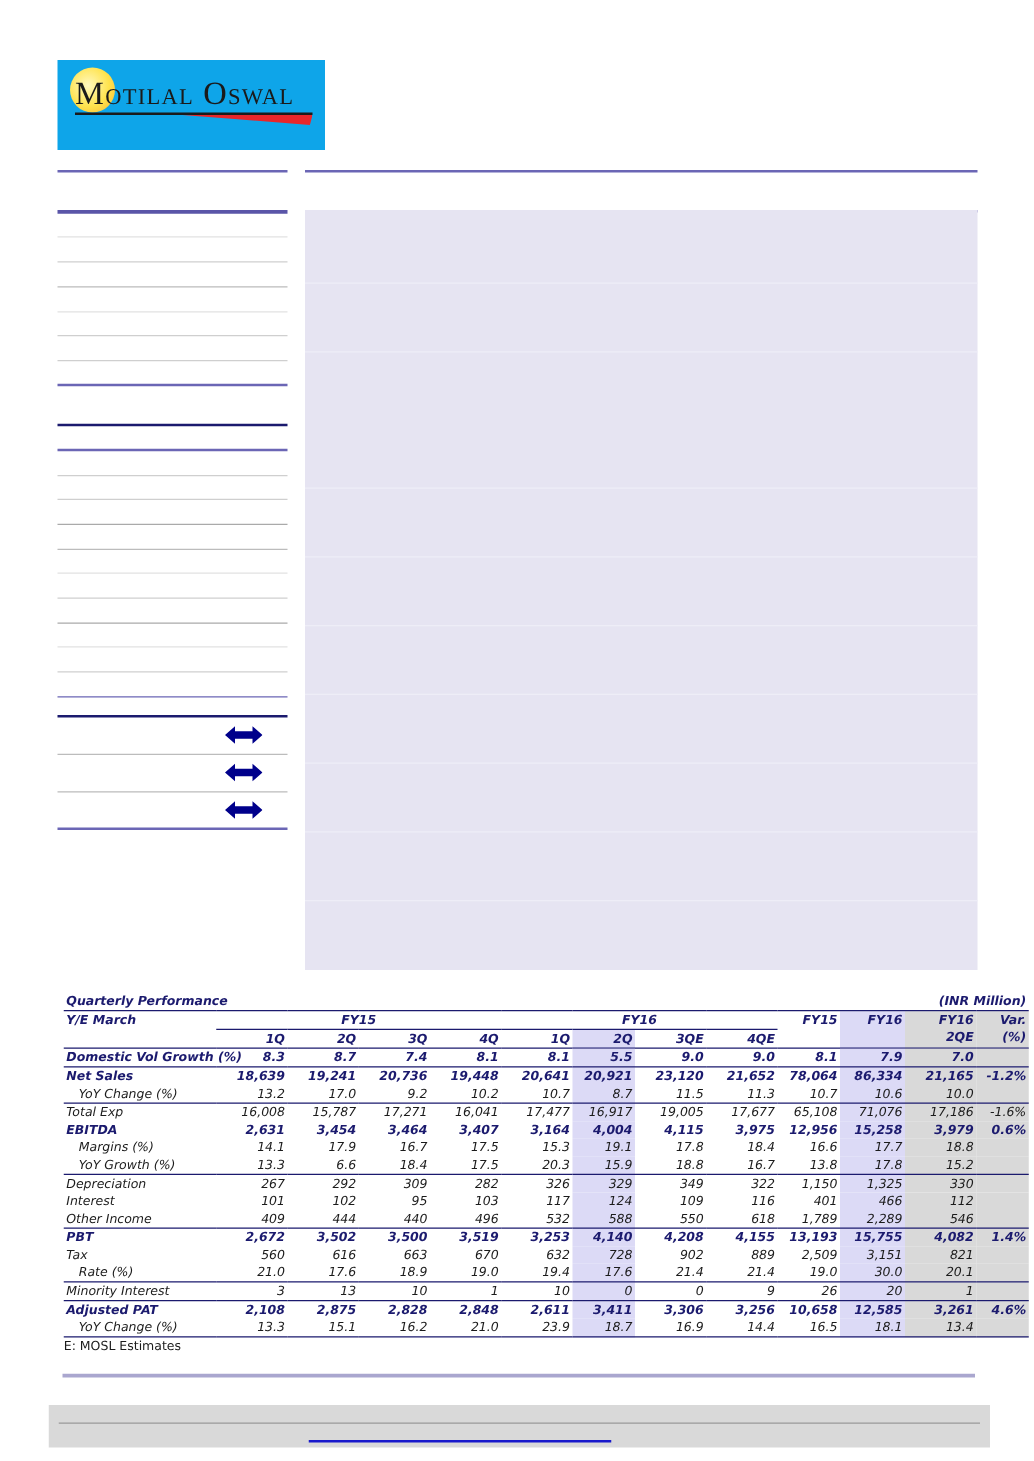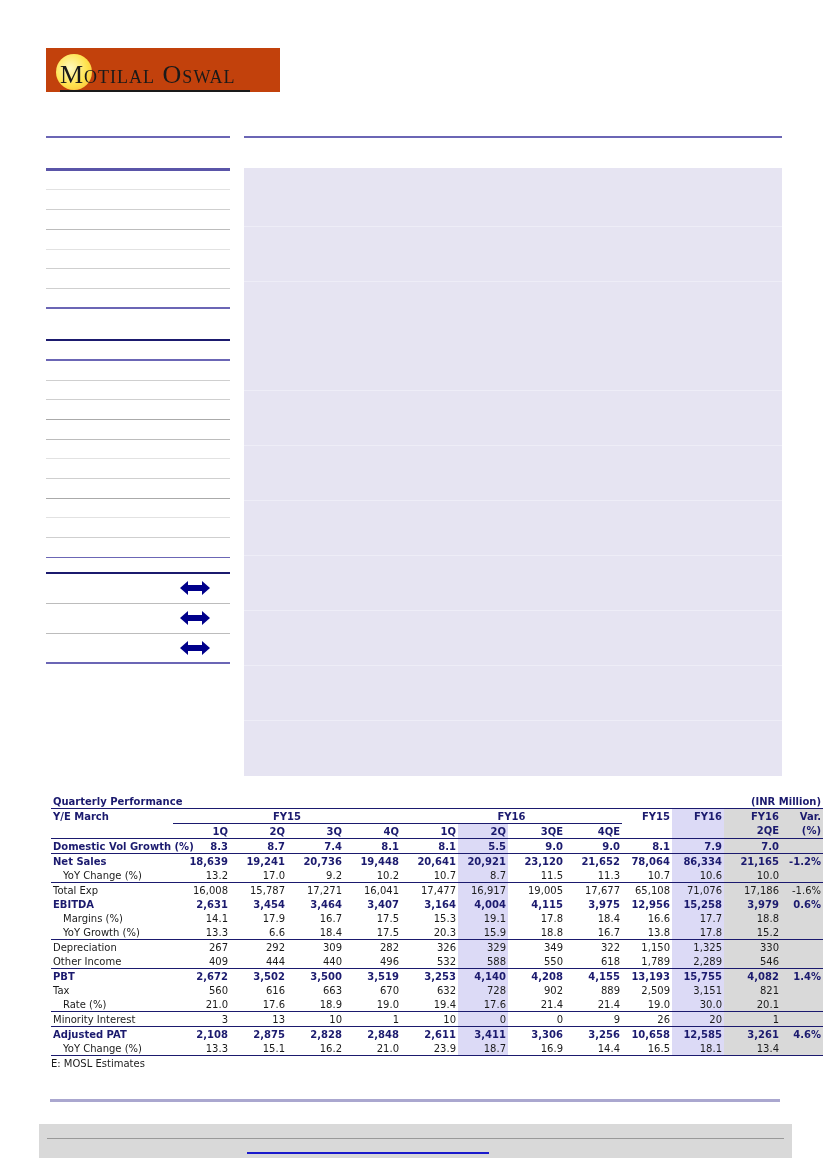--- a/index.html
+++ b/index.html
@@ -1,34 +1,34 @@
 <!DOCTYPE html>
 <html><head>
 <meta charset="utf-8">
 <style>
   html, body { margin:0; padding:0; }
   body { width:827px; height:1169px; background:#ffffff; position:relative; overflow:hidden;
          font-family:"Liberation Sans", sans-serif; }
-  .logo { position:absolute; left:46px; top:48px; width:214px; height:44px; background:#c2410c; overflow:hidden;padding-left:20px; }
+  .logo { position:absolute; left:46px; top:48px; width:214px; height:72px; background:#0ea5e9; overflow:hidden; }
   .logo .sun { position:absolute; left:10px; top:6px; width:36px; height:36px; border-radius:50%;
                background:radial-gradient(circle at 40% 40%, #fff9c0 0%, #ffe34d 55%, #f9b233 100%); }
   .logo .name { position:absolute; left:14px; top:12px; font-family:"Liberation Serif", serif; font-size:26px;
                 color:#1a1a1a; letter-spacing:1px; font-variant:small-caps; white-space:nowrap; }
   .logo .rule { position:absolute; left:14px; top:42px; width:190px; height:2px; background:#1a1a1a; }
   .logo .swoosh { position:absolute; left:100px; top:44px; width:104px; height:8px; background:#e8262a;
                   clip-path:polygon(0 0, 100% 0, 98% 100%, 40% 40%); }
 
   .hline { position:absolute; height:2px; }
   .right-panel { position:absolute; left:244px; top:168px; width:538px; height:608px; background:#e6e4f2; }
   .rp-sep { position:absolute; left:0; width:100%; height:1px; background:#eeedf7; }
 
   .arrow { position:absolute; left:180px; width:30px; height:16px; }
 
   .qp { position:absolute; left:51px; top:794px; width:725px; font-family:"DejaVu Sans", sans-serif; font-size:10px; color:#1b1b1b; }
-  .qp table { border-collapse:collapse; width:725px; table-layout:fixed; }
+  .qp table { border-collapse:collapse; width:725px; table-layout:fixed;font-style:italic; }
   .qp td { height:14px; padding:0 2px; text-align:right; white-space:nowrap; line-height:13px; }
   .qp td.lbl { text-align:left; }
   .qp .ind { padding-left:12px; }
   .qp .bold { font-weight:bold; color:#1b1a6e; }
   .qp .hdr { font-weight:bold; color:#1b1a6e; }
   .qp .sh-l { background:#dcdaf6; }
   .qp .sh-g { background:#d9d9d9; }
   .qp .bt { border-top:1.5px solid #1b1a6e; }
   .qp .bb { border-bottom:1.5px solid #1b1a6e; }
   .qp .center { text-align:center; }
@@ -282,20 +282,35 @@
           <td class="">326</td>
           <td class="sh-l">329</td>
           <td class="">349</td>
           <td class="">322</td>
           <td class="">1,150</td>
           <td class="sh-l">1,325</td>
           <td class="sh-g">330</td>
           <td class="sh-g"></td>
         </tr>
         <tr>
+          <td class="lbl">Interest</td>
+          <td class="">101</td>
+          <td class="">102</td>
+          <td class="">95</td>
+          <td class="">103</td>
+          <td class="">117</td>
+          <td class="sh-l">124</td>
+          <td class="">109</td>
+          <td class="">116</td>
+          <td class="">401</td>
+          <td class="sh-l">466</td>
+          <td class="sh-g">112</td>
+          <td class="sh-g"></td>
+        </tr>
+        <tr>
           <td class="lbl bb">Other Income</td>
           <td class="bb">409</td>
           <td class="bb">444</td>
           <td class="bb">440</td>
           <td class="bb">496</td>
           <td class="bb">532</td>
           <td class="bb sh-l">588</td>
           <td class="bb">550</td>
           <td class="bb">618</td>
           <td class="bb">1,789</td>

